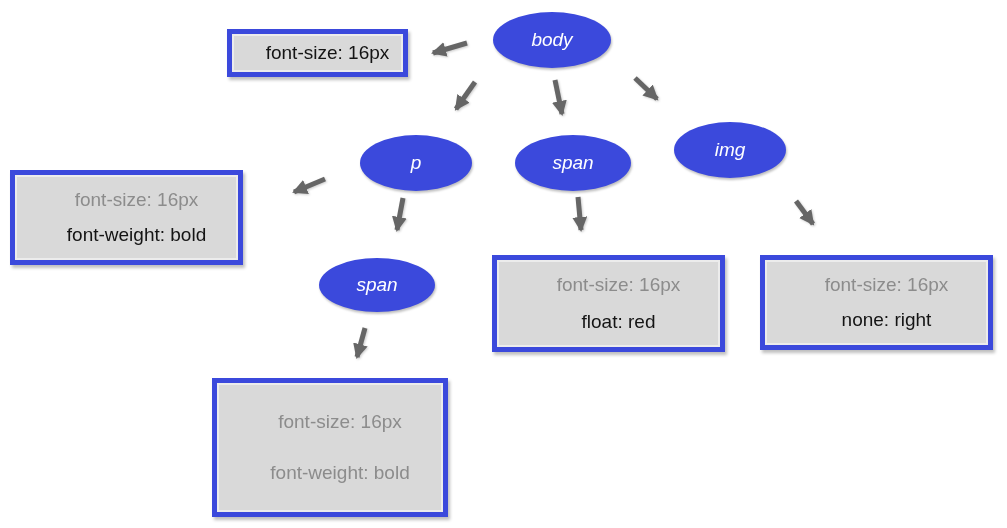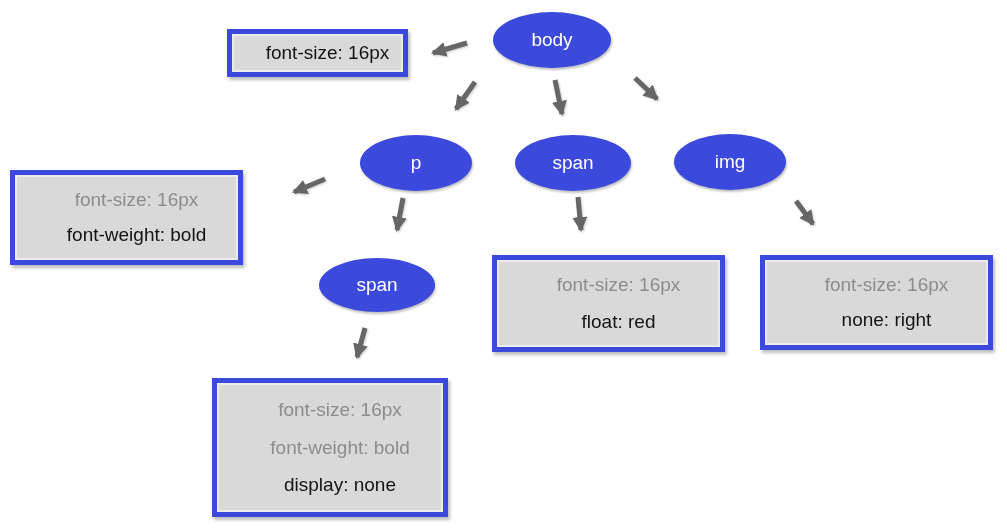--- a/index.html
+++ b/index.html
@@ -14,20 +14,21 @@
   .node {
     position: absolute;
     background: #3b49dc;
     border-radius: 50%;
     display: flex;
     align-items: center;
     justify-content: center;
     color: #ffffff;
     font-size: 19px;
     filter: drop-shadow(1px 2px 1px rgba(0,0,0,0.25));
+    font-style: italic;
   }
   .stylebox {
     position: absolute;
     background: #d9d9d9;
     border: 5px solid #3b49dc;
     box-shadow: 2px 3px 3px rgba(0,0,0,0.25), inset 0 0 0 2px #ececec;
     display: flex;
     flex-direction: column;
     align-items: center;
     justify-content: space-evenly;
@@ -76,21 +77,21 @@
   </div>
 
   <div class="node" style="left:360px; top:135px; width:112px; height:56px;">
     <span>p</span>
   </div>
 
   <div class="node" style="left:515px; top:135px; width:116px; height:56px;">
     <span>span</span>
   </div>
 
-  <div class="node" style="left:674px; top:134px; width:112px; height:56px;">
+  <div class="node" style="left:674px; top:122px; width:112px; height:56px;">
     <span>img</span>
   </div>
 
   <div class="node" style="left:319px; top:258px; width:116px; height:54px;">
     <span>span</span>
   </div>
 
   <div class="stylebox" style="left:227px; top:29px; width:181px; height:48px;">
     <span class="line declared">font-size: 16px</span>
   </div>
@@ -106,16 +107,15 @@
   </div>
 
   <div class="stylebox" style="left:760px; top:255px; width:233px; height:95px;">
     <span class="line inherited">font-size: 16px</span>
     <span class="line declared">none: right</span>
   </div>
 
   <div class="stylebox" style="left:212px; top:378px; width:236px; height:139px;">
     <span class="line inherited">font-size: 16px</span>
     <span class="line inherited">font-weight: bold</span>
-    <span class="line declared">display: none</span>
   </div>
 
 </div>
 
 </body></html>

